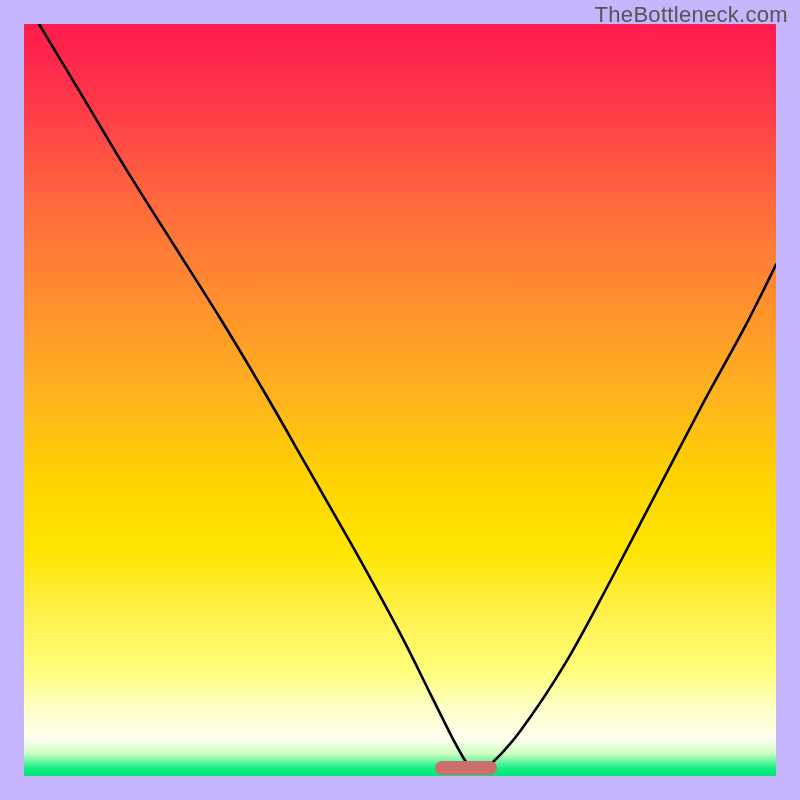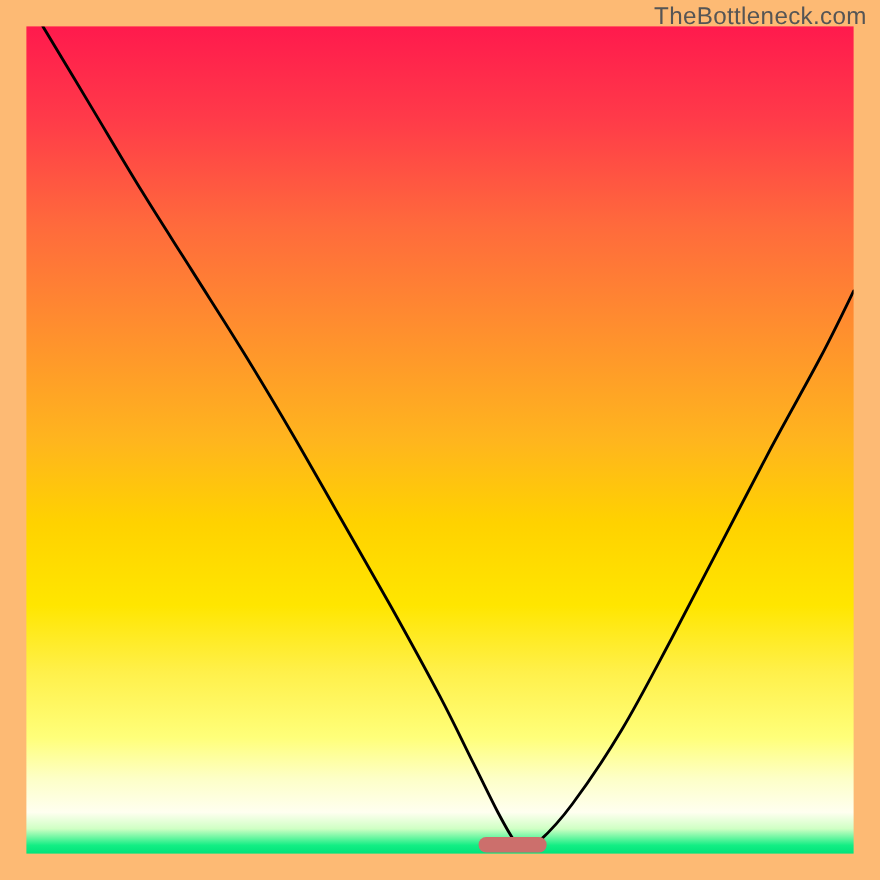--- a/index.html
+++ b/index.html
@@ -7,21 +7,21 @@
     padding: 0;
     width: 800px;
     height: 800px;
     background: #000;
     overflow: hidden;
     font-family: Arial, Helvetica, sans-serif;
   }
   .outer {
     width: 800px;
     height: 800px;
-    background: #fdba74;
+    background: #c4b5fd;
     position: relative;
   }
   .watermark {
     position: absolute;
     top: 2px;
     right: 12px;
     color: #555;
     font-size: 22px;
     font-weight: 500;
     letter-spacing: 0.3px;

